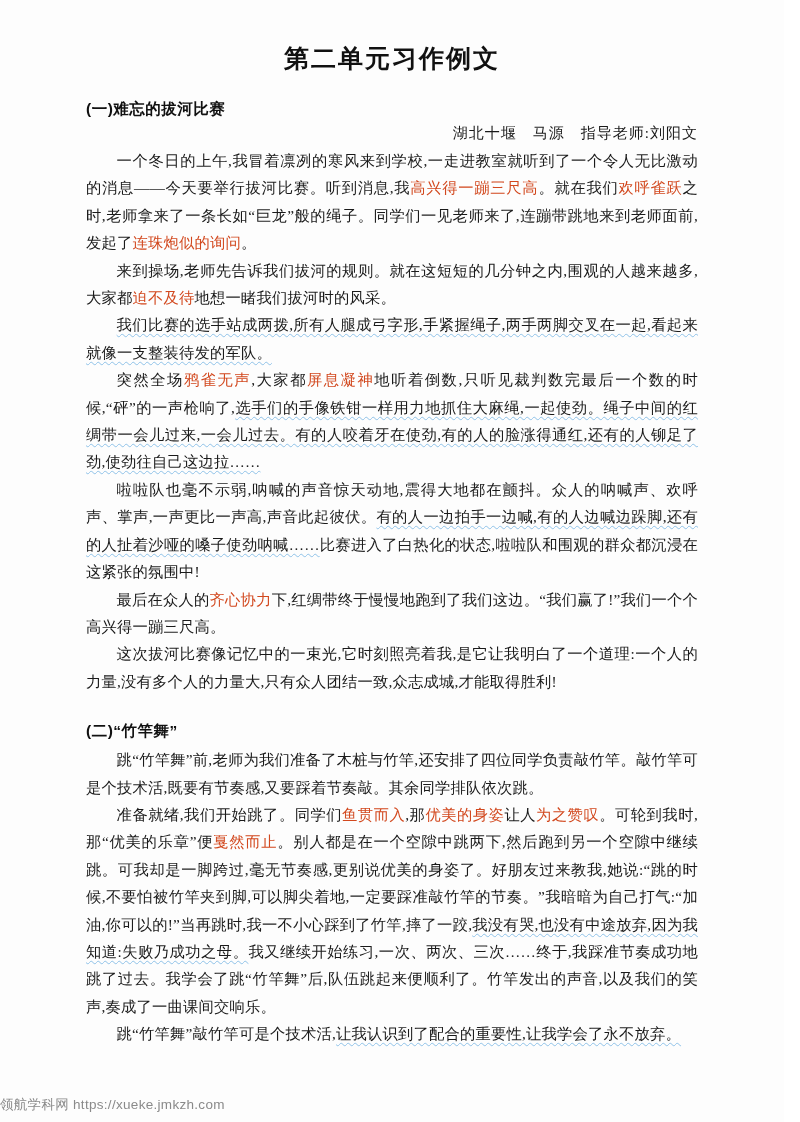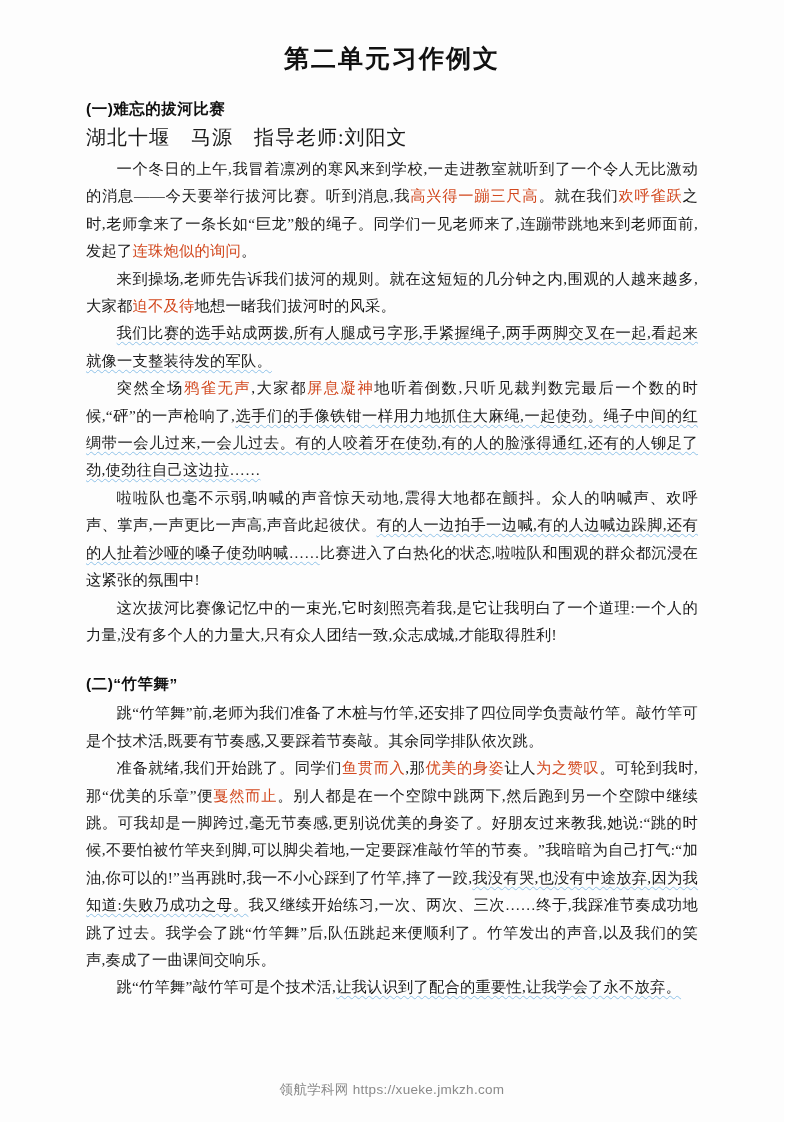--- a/index.html
+++ b/index.html
@@ -38,22 +38,22 @@
     font-size: 15.5px;
     font-weight: bold;
     letter-spacing: 0.5px;
     margin: 0;
     padding-top: 14px;
     padding-bottom: 4px;
     color: #111;
     font-family: "Liberation Sans", "DejaVu Sans", sans-serif;
   }
   .byline {
-    text-align: left;
-    font-size: 20px;
+    text-align: right;
+    font-size: 15px;
     letter-spacing: 1px;
     margin: 0 0 4px 0;
     color: #1a1a1a;
   }
   .body-area {
     padding: 0 86px 0 86px;
   }
   p.para {
     margin: 0;
     font-size: 15.3px;
@@ -71,22 +71,21 @@
     text-decoration: underline;
     text-decoration-style: wavy;
     text-decoration-color: #8fc2e8;
     text-decoration-thickness: 1px;
     text-underline-offset: 3px;
   }
   .footer {
     position: absolute;
     left: 0;
     right: 0;
-    bottom: 23px;
-    text-align: center;
+    bottom: 8px;
     font-size: 13.5px;
     color: #8a8a8a;
     font-family: "Liberation Sans", "DejaVu Sans", sans-serif;
     letter-spacing: 0.3px;
   }
   .sec2-gap { height: 12px; }
 </style>
 </head>
 <body>
 
@@ -98,20 +97,21 @@
 
     <h2 class="section-heading">(一)难忘的拔河比赛</h2>
     <div class="byline">湖北十堰　马源　指导老师:刘阳文</div>
 
     <div>
         <p class="para"><span>一个冬日的上午,我冒着凛冽的寒风来到学校,一走进教室就听到了一个令人无比激动的消息——今天要举行拔河比赛。听到消息,我</span><span class="red">高兴得一蹦三尺高</span><span>。就在我们</span><span class="red">欢呼雀跃</span><span>之时,老师拿来了一条长如“巨龙”般的绳子。同学们一见老师来了,连蹦带跳地来到老师面前,发起了</span><span class="red">连珠炮似的询问</span><span>。</span></p>
         <p class="para"><span>来到操场,老师先告诉我们拔河的规则。就在这短短的几分钟之内,围观的人越来越多,大家都</span><span class="red">迫不及待</span><span>地想一睹我们拔河时的风采。</span></p>
         <p class="para"><span class="wavy">我们比赛的选手站成两拨,所有人腿成弓字形,手紧握绳子,两手两脚交叉在一起,看起来就像一支整装待发的军队。</span></p>
         <p class="para"><span>突然全场</span><span class="red">鸦雀无声</span><span>,大家都</span><span class="red">屏息凝神</span><span>地听着倒数,只听见裁判数完最后一个数的时候,“砰”的一声枪响了,</span><span class="wavy">选手们的手像铁钳一样用力地抓住大麻绳,一起使劲。绳子中间的红绸带一会儿过来,一会儿过去。有的人咬着牙在使劲,有的人的脸涨得通红,还有的人铆足了劲,使劲往自己这边拉……</span></p>
         <p class="para"><span>啦啦队也毫不示弱,呐喊的声音惊天动地,震得大地都在颤抖。众人的呐喊声、欢呼声、掌声,一声更比一声高,声音此起彼伏。</span><span class="wavy">有的人一边拍手一边喊,有的人边喊边跺脚,还有的人扯着沙哑的嗓子使劲呐喊……</span><span>比赛进入了白热化的状态,啦啦队和围观的群众都沉浸在这紧张的氛围中!</span></p>
+        <p class="para"><span>最后在众人的</span><span class="red">齐心协力</span><span>下,红绸带终于慢慢地跑到了我们这边。“我们赢了!”我们一个个高兴得一蹦三尺高。</span></p>
         <p class="para"><span>这次拔河比赛像记忆中的一束光,它时刻照亮着我,是它让我明白了一个道理:一个人的力量,没有多个人的力量大,只有众人团结一致,众志成城,才能取得胜利!</span></p>
       </div>
 
     <div class="sec2-gap"></div>
 
     <h2 class="section-heading">(二)“竹竿舞”</h2>
 
     <div>
         <p class="para"><span>跳“竹竿舞”前,老师为我们准备了木桩与竹竿,还安排了四位同学负责敲竹竿。敲竹竿可是个技术活,既要有节奏感,又要踩着节奏敲。其余同学排队依次跳。</span></p>
         <p class="para"><span>准备就绪,我们开始跳了。同学们</span><span class="red">鱼贯而入</span><span>,那</span><span class="red">优美的身姿</span><span>让人</span><span class="red">为之赞叹</span><span>。可轮到我时,那“优美的乐章”便</span><span class="red">戛然而止</span><span>。别人都是在一个空隙中跳两下,然后跑到另一个空隙中继续跳。可我却是一脚跨过,毫无节奏感,更别说优美的身姿了。好朋友过来教我,她说:“跳的时候,不要怕被竹竿夹到脚,可以脚尖着地,一定要踩准敲竹竿的节奏。”我暗暗为自己打气:“加油,你可以的!”当再跳时,我一不小心踩到了竹竿,摔了一跤,</span><span class="wavy">我没有哭,也没有中途放弃,因为我知道:失败乃成功之母。</span><span>我又继续开始练习,一次、两次、三次……终于,我踩准节奏成功地跳了过去。我学会了跳“竹竿舞”后,队伍跳起来便顺利了。竹竿发出的声音,以及我们的笑声,奏成了一曲课间交响乐。</span></p>

